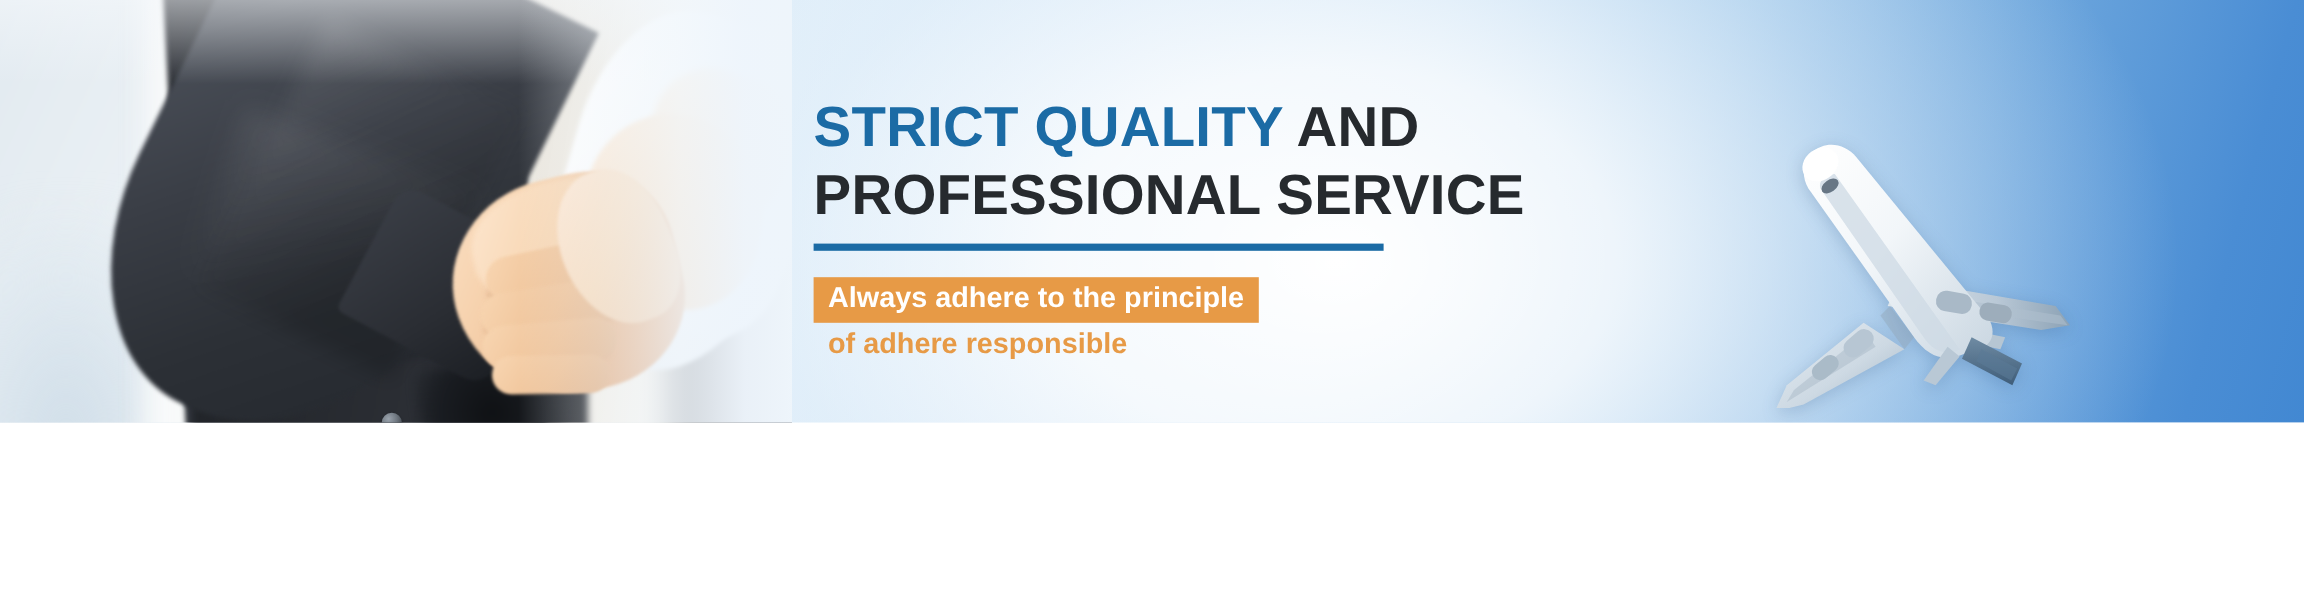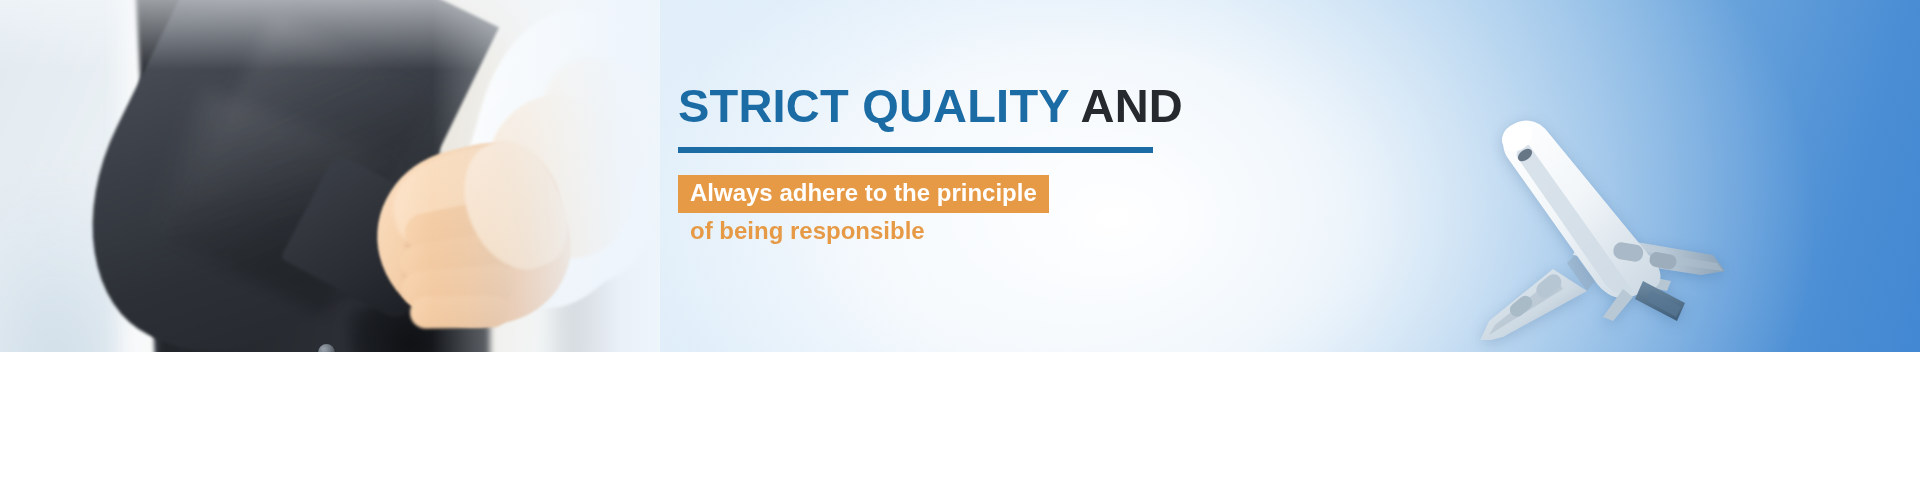--- a/index.html
+++ b/index.html
@@ -355,21 +355,22 @@
       </g>
 
       <polygon points="-10,150 130,66 154,92 -10,186" fill="#ffffff" opacity=".30"></polygon>
       <polygon points="20,190 140,118 156,134 44,190" fill="#ffffff" opacity=".18"></polygon>
     </svg>
   </div>
 
   <div class="textblock">
     <div class="headline">
       <div class="hl-line"><span class="hl-blue">STRICT QUALITY</span><span class="hl-dark"> AND</span></div>
+      <div class="hl-line hl-dark">PROFESSIONAL SERVICE</div>
     </div>
     <div class="rule"></div>
     <div class="tagline">
       <div><span class="tag-hl">Always adhere to the principle</span></div>
-      <div class="tag-line">of being responsible</div>
+      <div class="tag-line">of adhere responsible</div>
     </div>
   </div>
 
 </div>
 
 </body></html>

